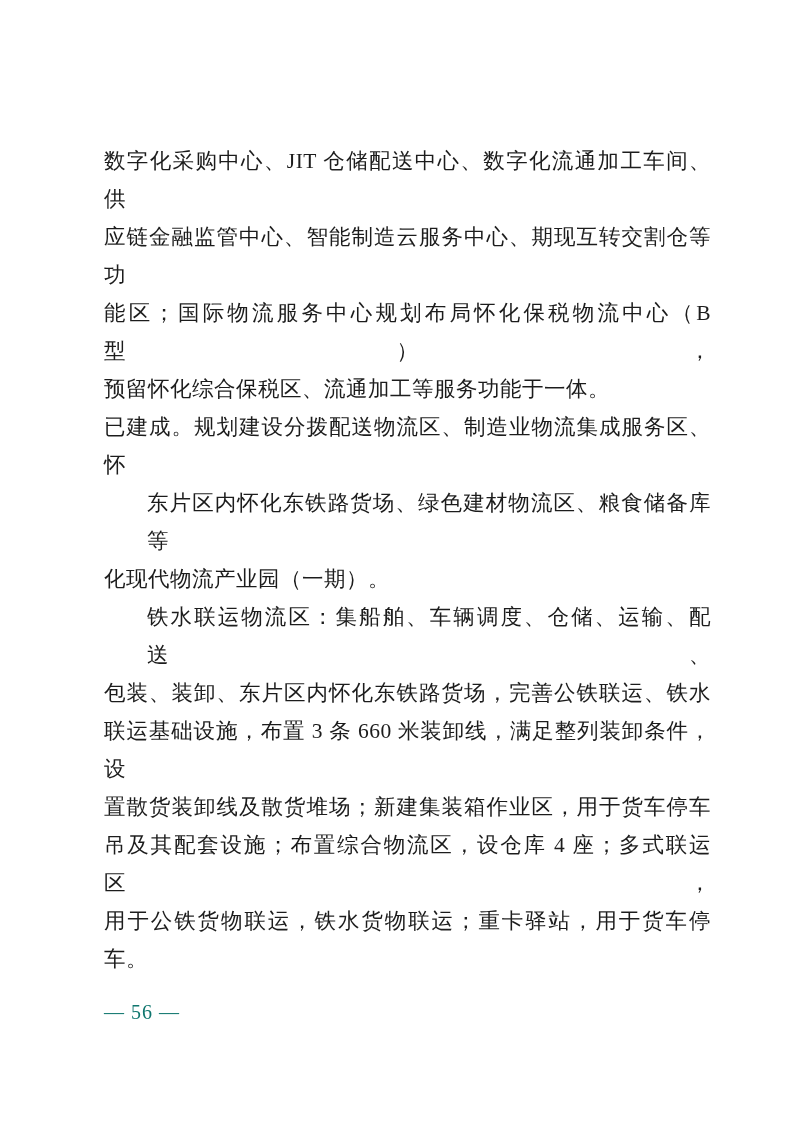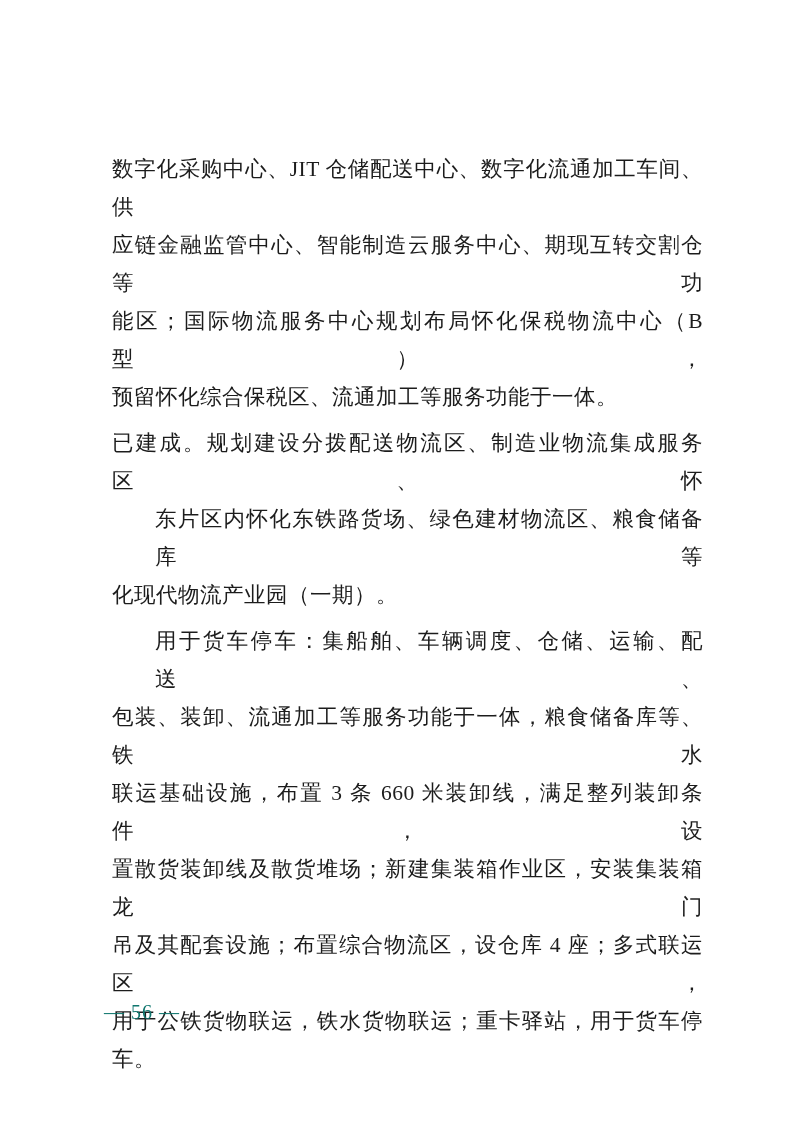--- a/index.html
+++ b/index.html
@@ -23,21 +23,21 @@
     position: absolute;
     left: 104px;
     top: 142px;
     width: 607px;
     font-size: 21.5px;
     line-height: 38px;
     color: #1c1c1c;
     font-weight: 400;
   }
   .para {
-    margin: 8px;
+    margin: 0;
     padding: 0;
   }
   .line {
     text-align: justify;
     text-align-last: justify;
     white-space: normal;
     letter-spacing: 0.5px;
   }
   .line.last {
     text-align-last: left;
@@ -67,22 +67,22 @@
         <div class="line last">预留怀化综合保税区、流通加工等服务功能于一体。</div>
       </div>
       <div class="para">
         <div class="line">已建成。规划建设分拨配送物流区、制造业物流集成服务区、怀</div>
         <div class="line indent">东片区内怀化东铁路货场、绿色建材物流区、粮食储备库等</div>
         <div class="line last">化现代物流产业园（一期）。</div>
       </div>
       <div class="para">
       </div>
       <div class="para">
-        <div class="line indent">用于货车停车：集船舶、车辆调度、仓储、运输、配送、</div>
-        <div class="line">包装、装卸、流通加工等服务功能于一体，粮食储备库等、铁水</div>
+        <div class="line indent">铁水联运物流区：集船舶、车辆调度、仓储、运输、配送、</div>
+        <div class="line">包装、装卸、东片区内怀化东铁路货场，完善公铁联运、铁水</div>
         <div class="line">联运基础设施，布置 3 条 660 米装卸线，满足整列装卸条件，设</div>
-        <div class="line">置散货装卸线及散货堆场；新建集装箱作业区，安装集装箱龙门</div>
+        <div class="line">置散货装卸线及散货堆场；新建集装箱作业区，用于货车停车</div>
         <div class="line">吊及其配套设施；布置综合物流区，设仓库 4 座；多式联运区，</div>
         <div class="line last">用于公铁货物联运，铁水货物联运；重卡驿站，用于货车停车。</div>
       </div>
     </div>
   <div class="footer">— 56 —</div>
 </div>
 
 </body></html>

